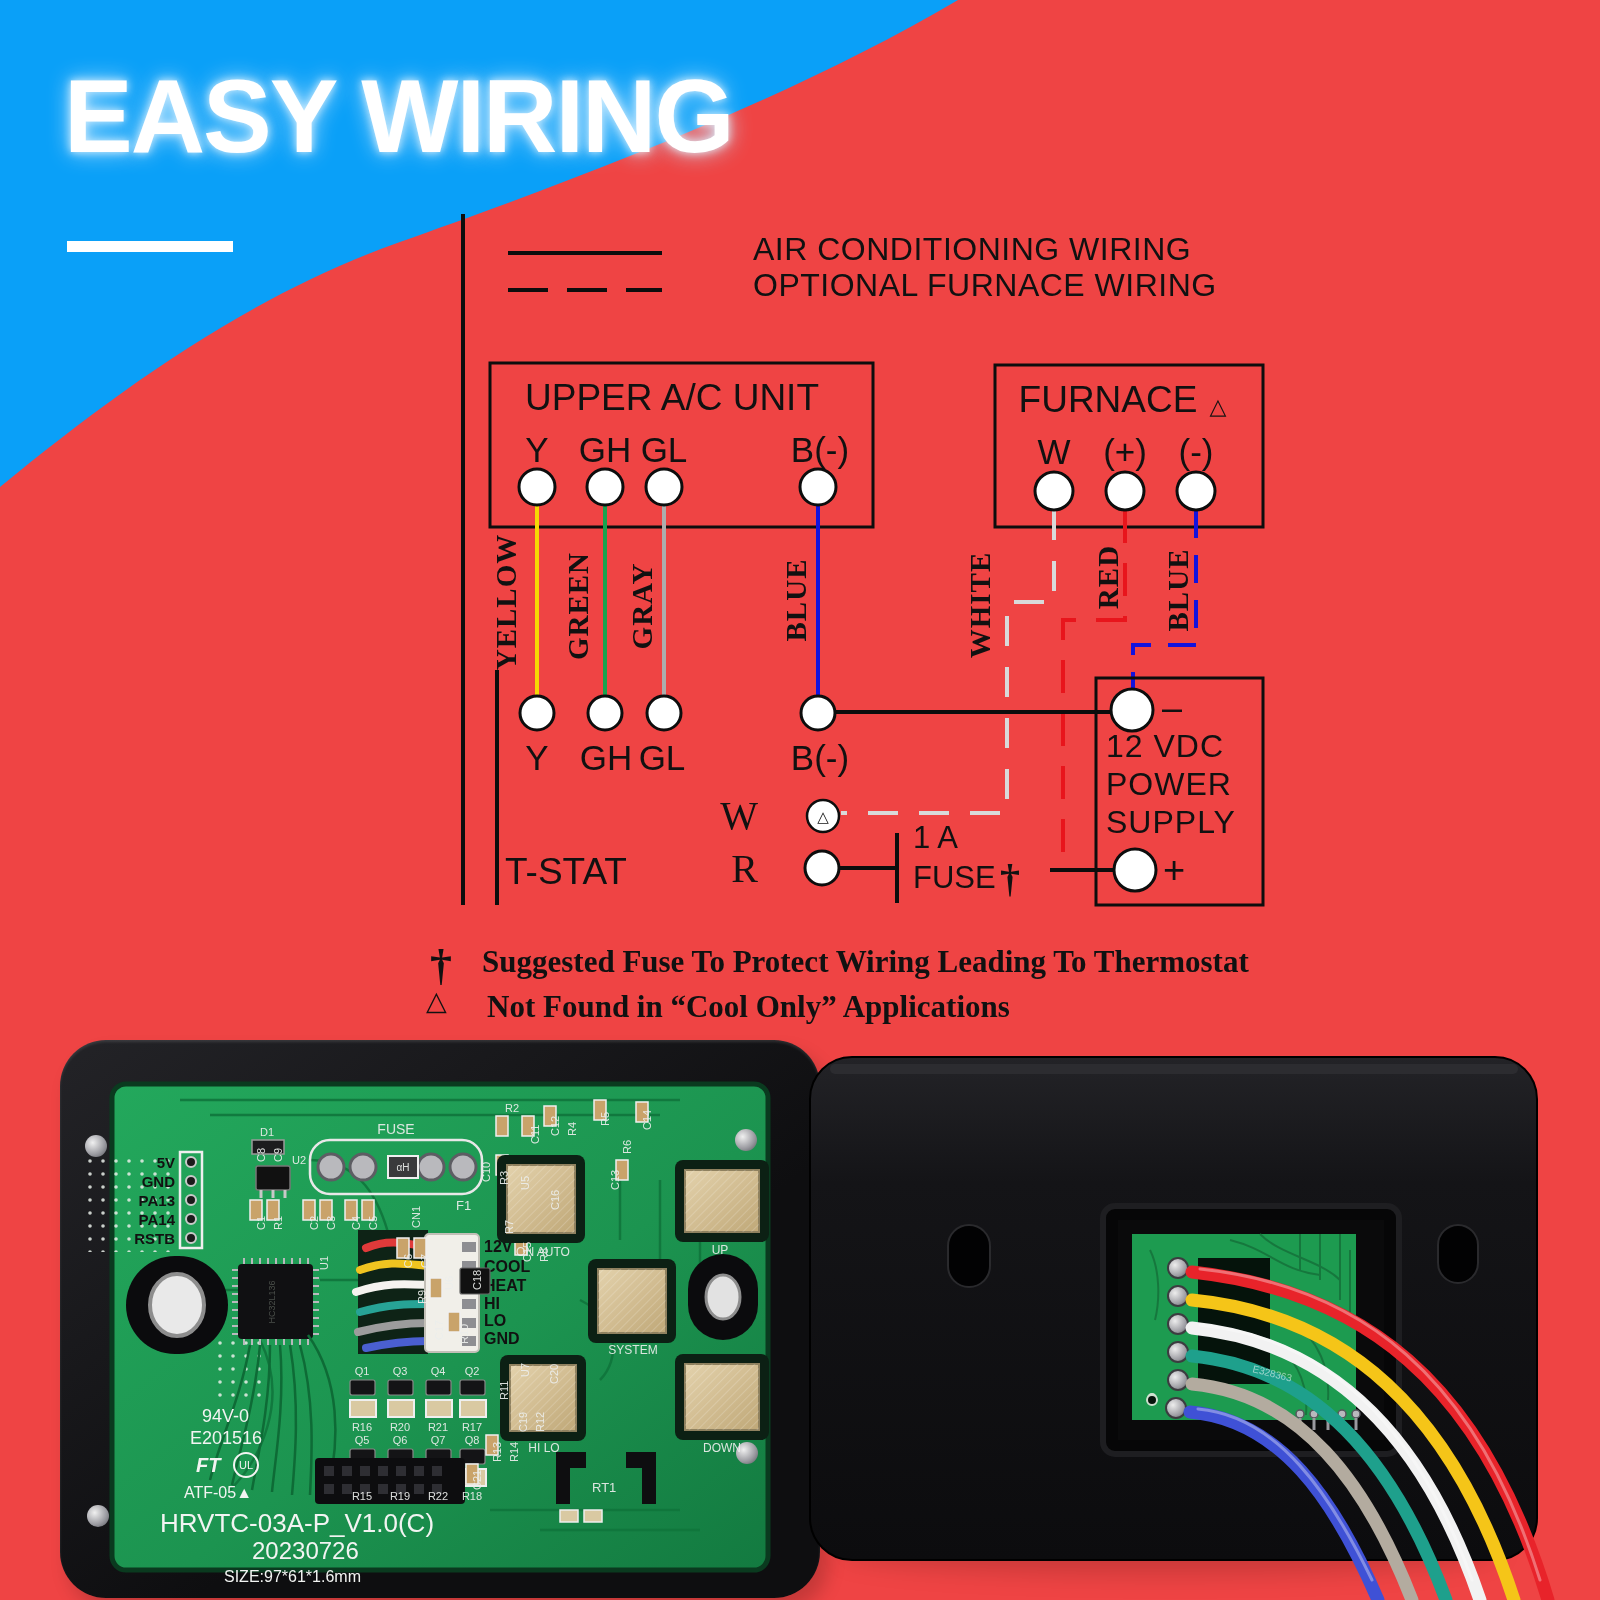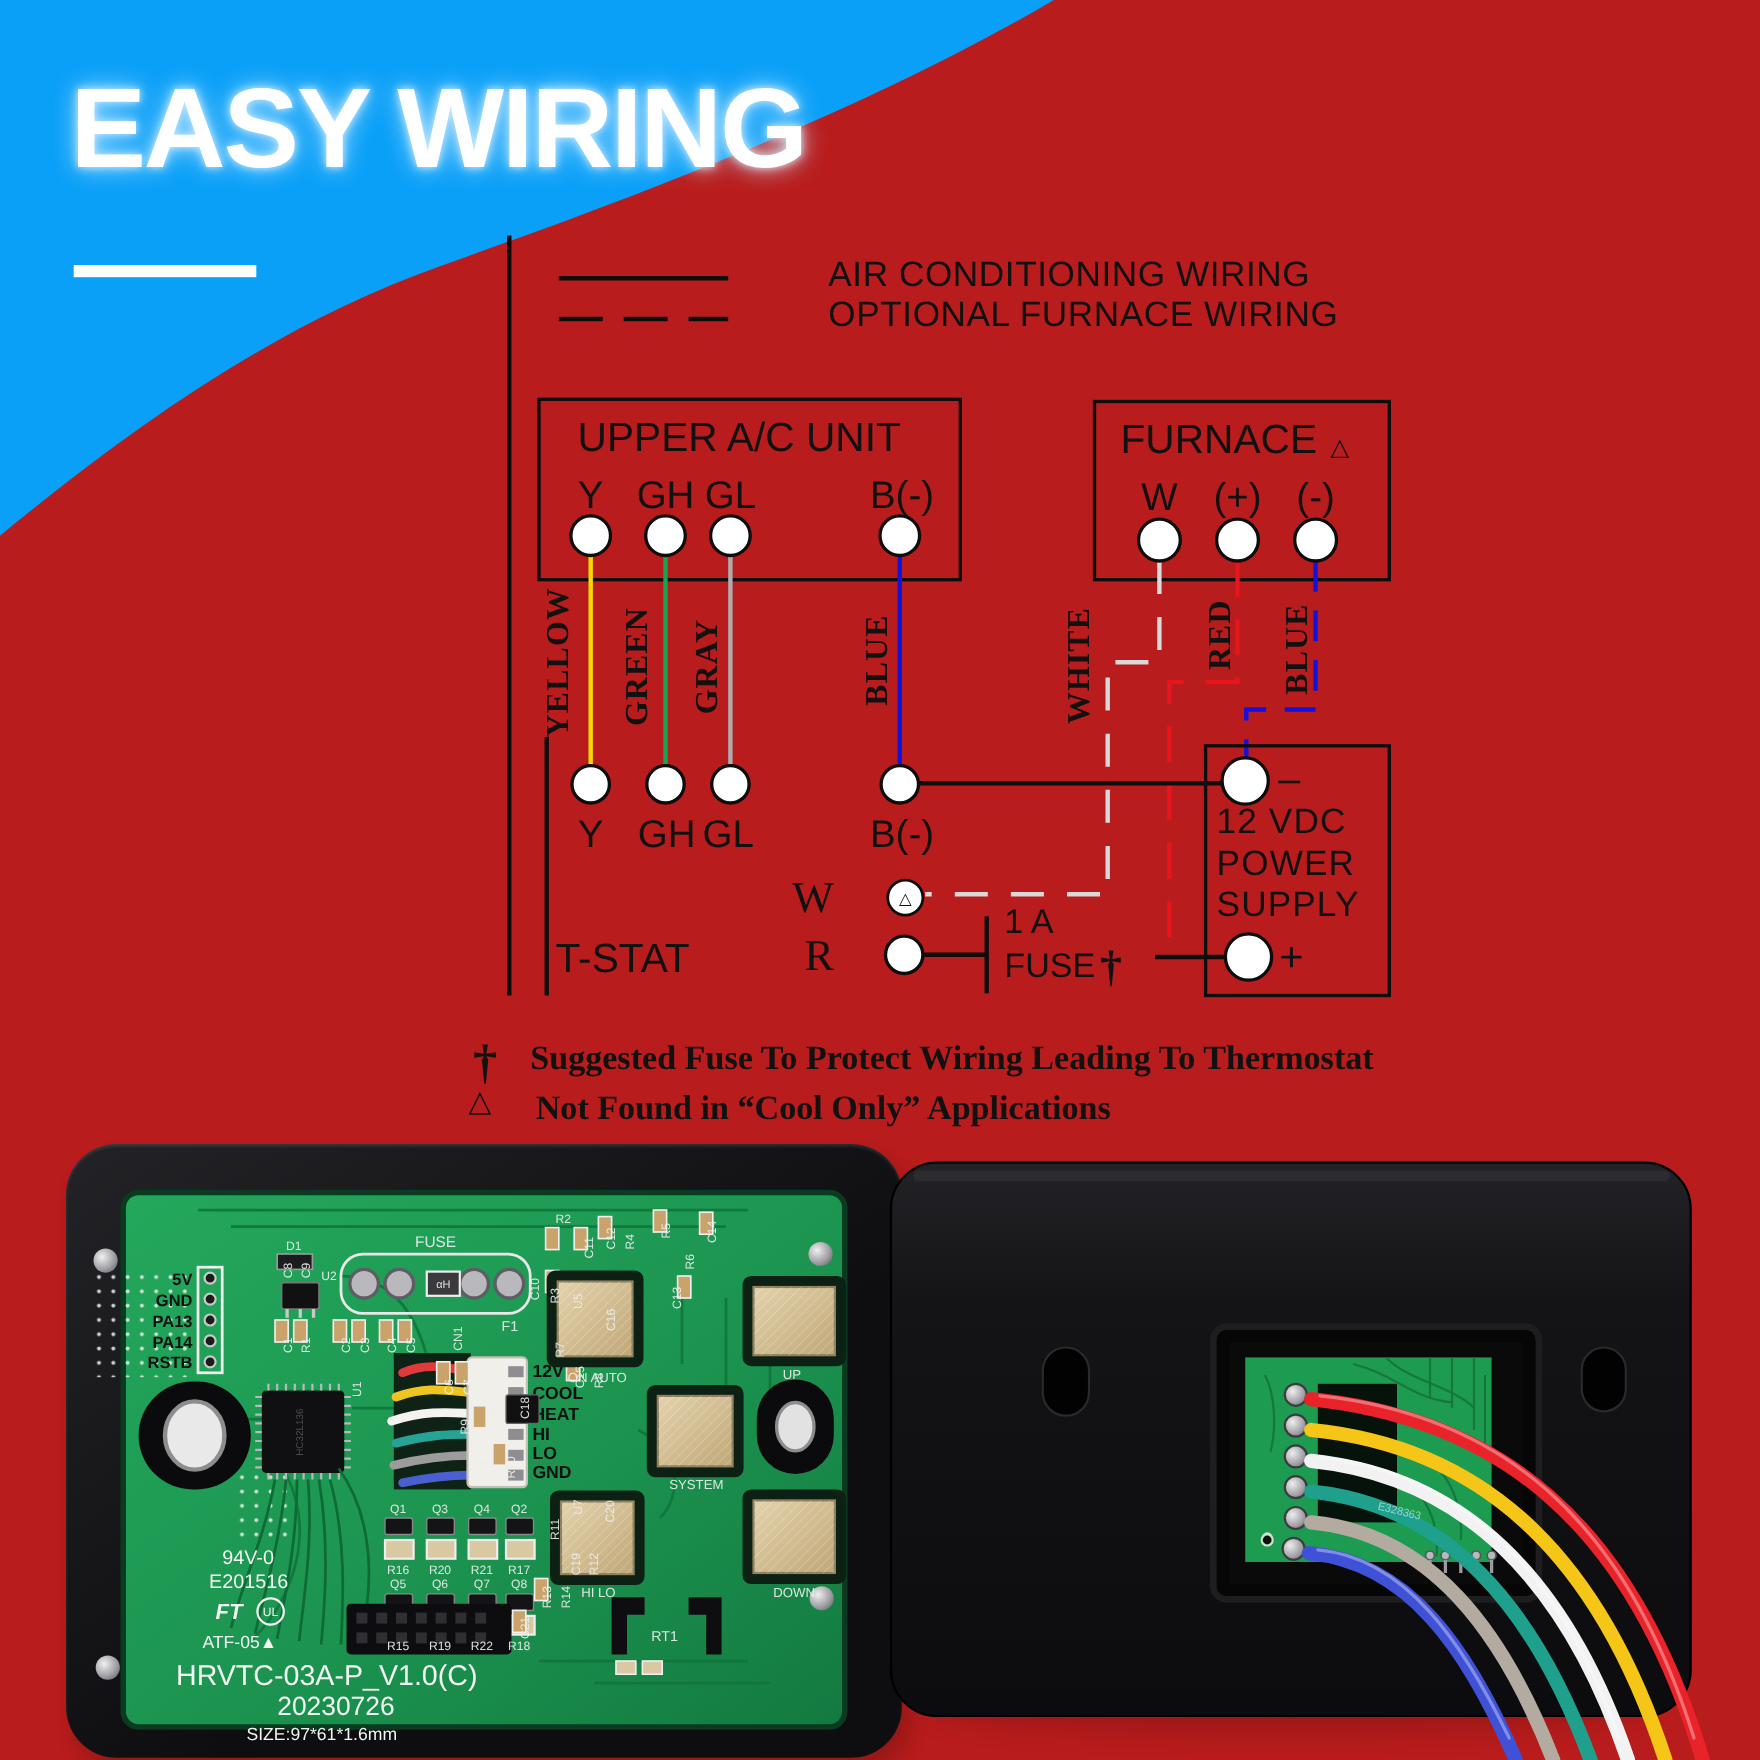--- a/index.html
+++ b/index.html
@@ -1,18 +1,18 @@
 <!DOCTYPE html>
 <html><head>
 <meta charset="utf-8">
 <style>
   html,body{margin:0;padding:0;width:1600px;height:1600px;background:#ffffff;overflow:hidden;
     font-family:"Liberation Sans",sans-serif;}
   .abs{position:absolute;}
-  #stage{position:relative;width:1600px;height:1600px;background:#b91c1c;}
+  #stage{position:relative;width:1600px;height:1600px;background:#ef4444;}
 
   
   #header-shape{left:0;top:0;width:1600px;height:520px;}
   #main-title{left:64px;top:58px;font-size:103px;font-weight:800;letter-spacing:-2px;color:#fff;
     text-shadow:0 0 22px rgba(190,230,255,.95),0 0 8px rgba(255,255,255,.9);white-space:nowrap;}
   #title-underline{left:67px;top:241px;width:166px;height:11px;background:#fff;}
 
   
   svg text{fill:#111;}
   .t-sans{font-family:"Liberation Sans",sans-serif;font-size:32px;letter-spacing:.5px;}

